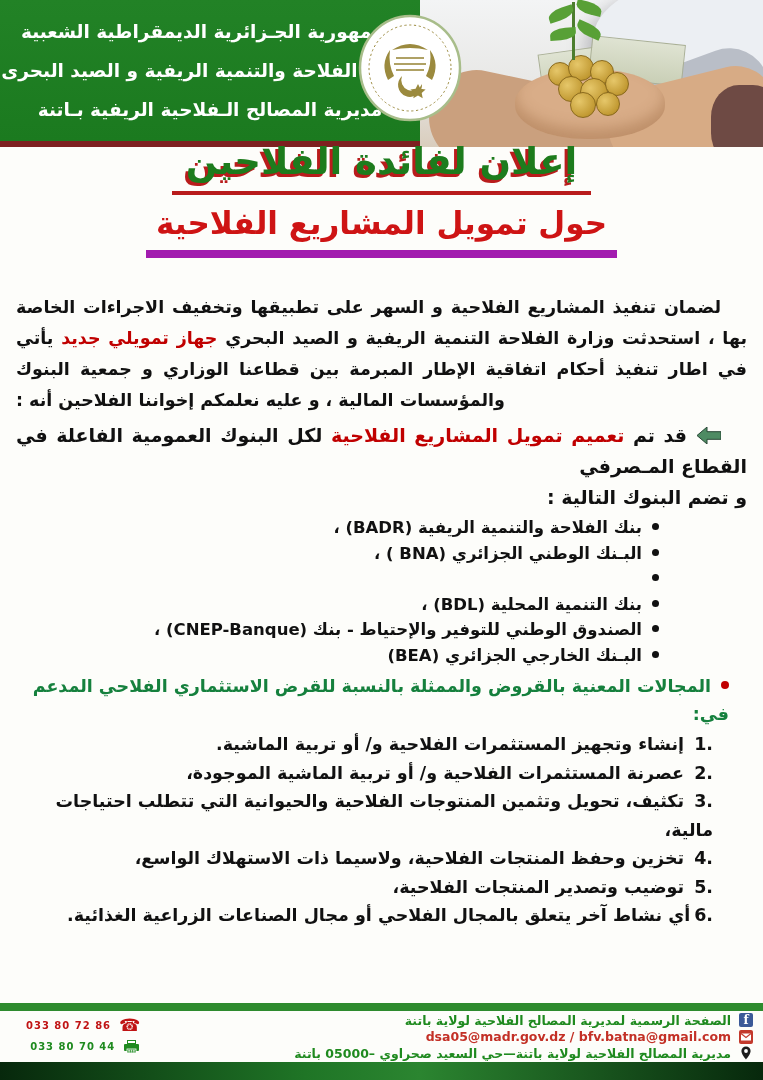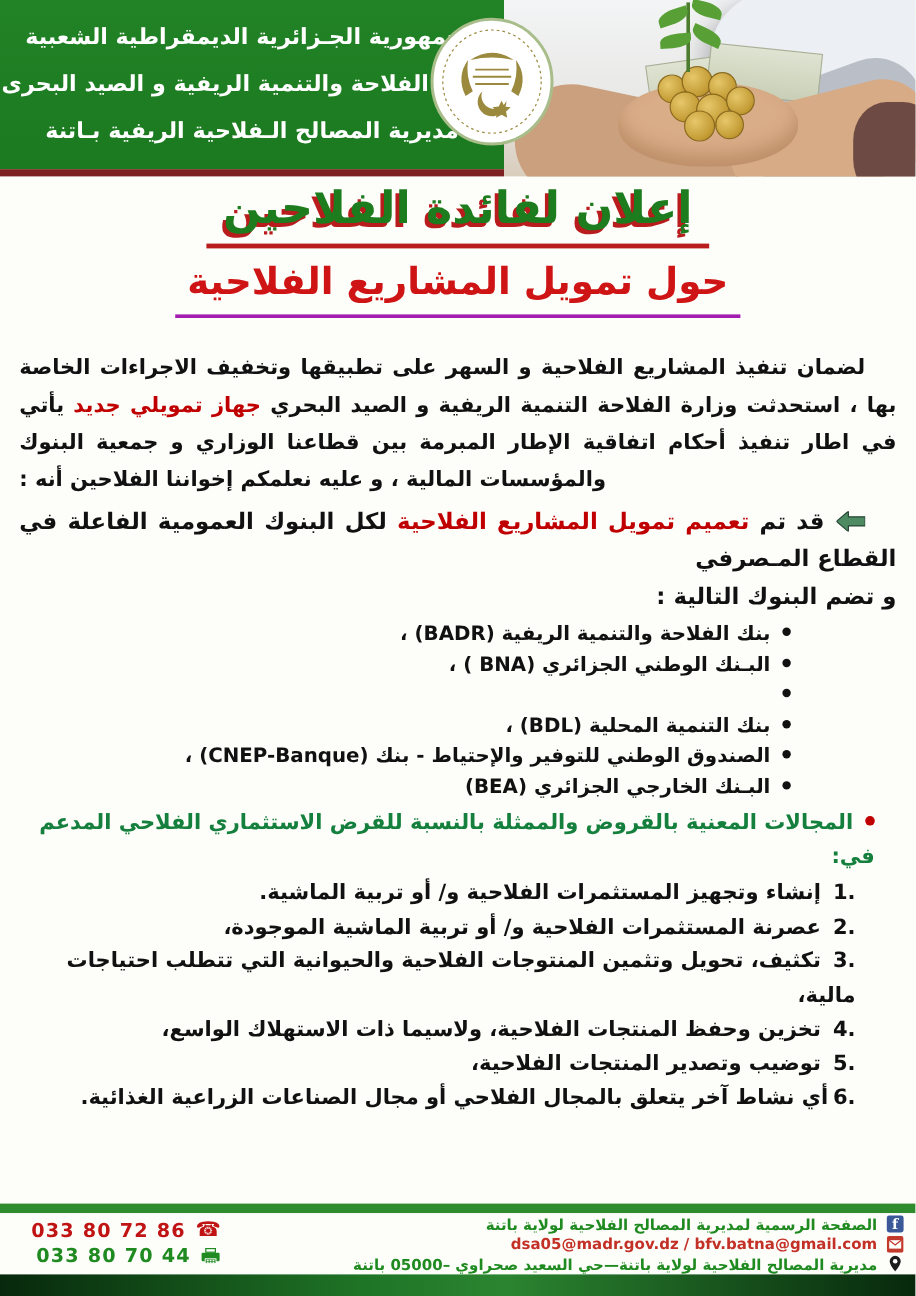--- a/index.html
+++ b/index.html
@@ -29,25 +29,25 @@
   .bill.b1{left:120px;top:48px;transform:rotate(-8deg);}
   .bill.b2{left:170px;top:40px;transform:rotate(6deg);}
   .coin{position:absolute;border-radius:50%;background:radial-gradient(circle at 35% 35%,#e6c76a,#c29a33 70%,#96741f);
         border:1px solid #8a6a1d;}
   .plant-stem{position:absolute;left:152px;top:2px;width:3px;height:58px;background:#4c7d2e;}
   .leaf{position:absolute;width:26px;height:12px;background:#58a036;border-radius:60% 0 60% 0;}
   .dark-person{position:absolute;right:-18px;bottom:-18px;width:70px;height:80px;border-radius:40%;
         background:#6e4a44;}
   .seal{position:absolute;left:358px;top:14px;width:104px;height:108px;z-index:5;}
   
-  .titles{position:absolute;top:150px;left:0;width:763px;text-align:center;}
+  .titles{position:absolute;top:138px;left:0;width:763px;text-align:center;}
   .title-main{display:inline-block;font-size:37px;font-weight:bold;color:#1d7c1d;direction:rtl;
         text-shadow:-3px 3px 0 #b91c1c;border-bottom:4px solid #b91c1c;padding:2px 14px 8px;letter-spacing:1px;}
   .title-sub{display:inline-block;margin-top:10px;font-size:31px;font-weight:bold;color:#ce1414;direction:rtl;
-        border-bottom:3px solid #a21caf;padding:0 10px 9px;letter-spacing:1px;}
+        border-bottom:8px solid #a21caf;padding:0 10px 9px;letter-spacing:1px;}
   
   .content{position:absolute;top:288px;right:0;left:0;height:712px;overflow:hidden;
         direction:rtl;padding:0 16px;box-sizing:border-box;color:#111;}
   .p1{font-size:17.5px;font-weight:bold;line-height:31px;text-align:justify;text-align-last:left;margin:4px 0 4px;}
   .p1 .indent{display:inline-block;width:26px;}
   .red{color:#c00000;}
   .arrow-para{font-size:19px;font-weight:bold;line-height:31px;text-align:justify;margin:4px 0 2px;}
   .arrow-ico{display:inline-block;vertical-align:-2px;margin-left:10px;margin-right:26px;}
   .bank-list{margin:2px 88px 2px 0;padding:0;list-style:none;}
   .bank-list li{font-size:16.5px;font-weight:bold;line-height:25.5px;}
@@ -66,21 +66,21 @@
   .f-row .ftext{font-size:12.5px;font-weight:bold;white-space:nowrap;}
   .green-t{color:#1f8a1f;}
   .red-t{color:#c33026;}
   .email-text{direction:ltr;unicode-bidi:embed;font-family:"DejaVu Sans",sans-serif;}
   .fb{width:14px;height:14px;background:#3b5998;color:#fff;border-radius:2px;font-size:12px;
         font-weight:bold;text-align:center;line-height:14px;font-family:"DejaVu Serif",serif;}
   .envelope{width:14px;height:14px;}
   .pin{width:14px;height:14px;}
   .f-left{position:absolute;left:26px;top:4px;}
   .ph-row{display:flex;align-items:center;gap:8px;justify-content:flex-end;height:21px;}
-  .ph-num{font-size:16px;font-weight:bold;letter-spacing:1px;direction:ltr;}
+  .ph-num{font-size:10px;font-weight:bold;letter-spacing:1px;direction:ltr;}
   .ph-red{color:#c01414;}
   .ph-green{color:#1f8a1f;}
   .phone-glyph{font-size:17px;color:#c01414;line-height:17px;}
   .fax-svg{width:17px;height:15px;}
   .bottom-bar{position:absolute;top:1062px;left:0;width:763px;height:18px;
         background:linear-gradient(90deg,#07280c,#1f7526 40%,#2b8530 55%,#07280c);}
 </style>
 </head>
 <body>
 

